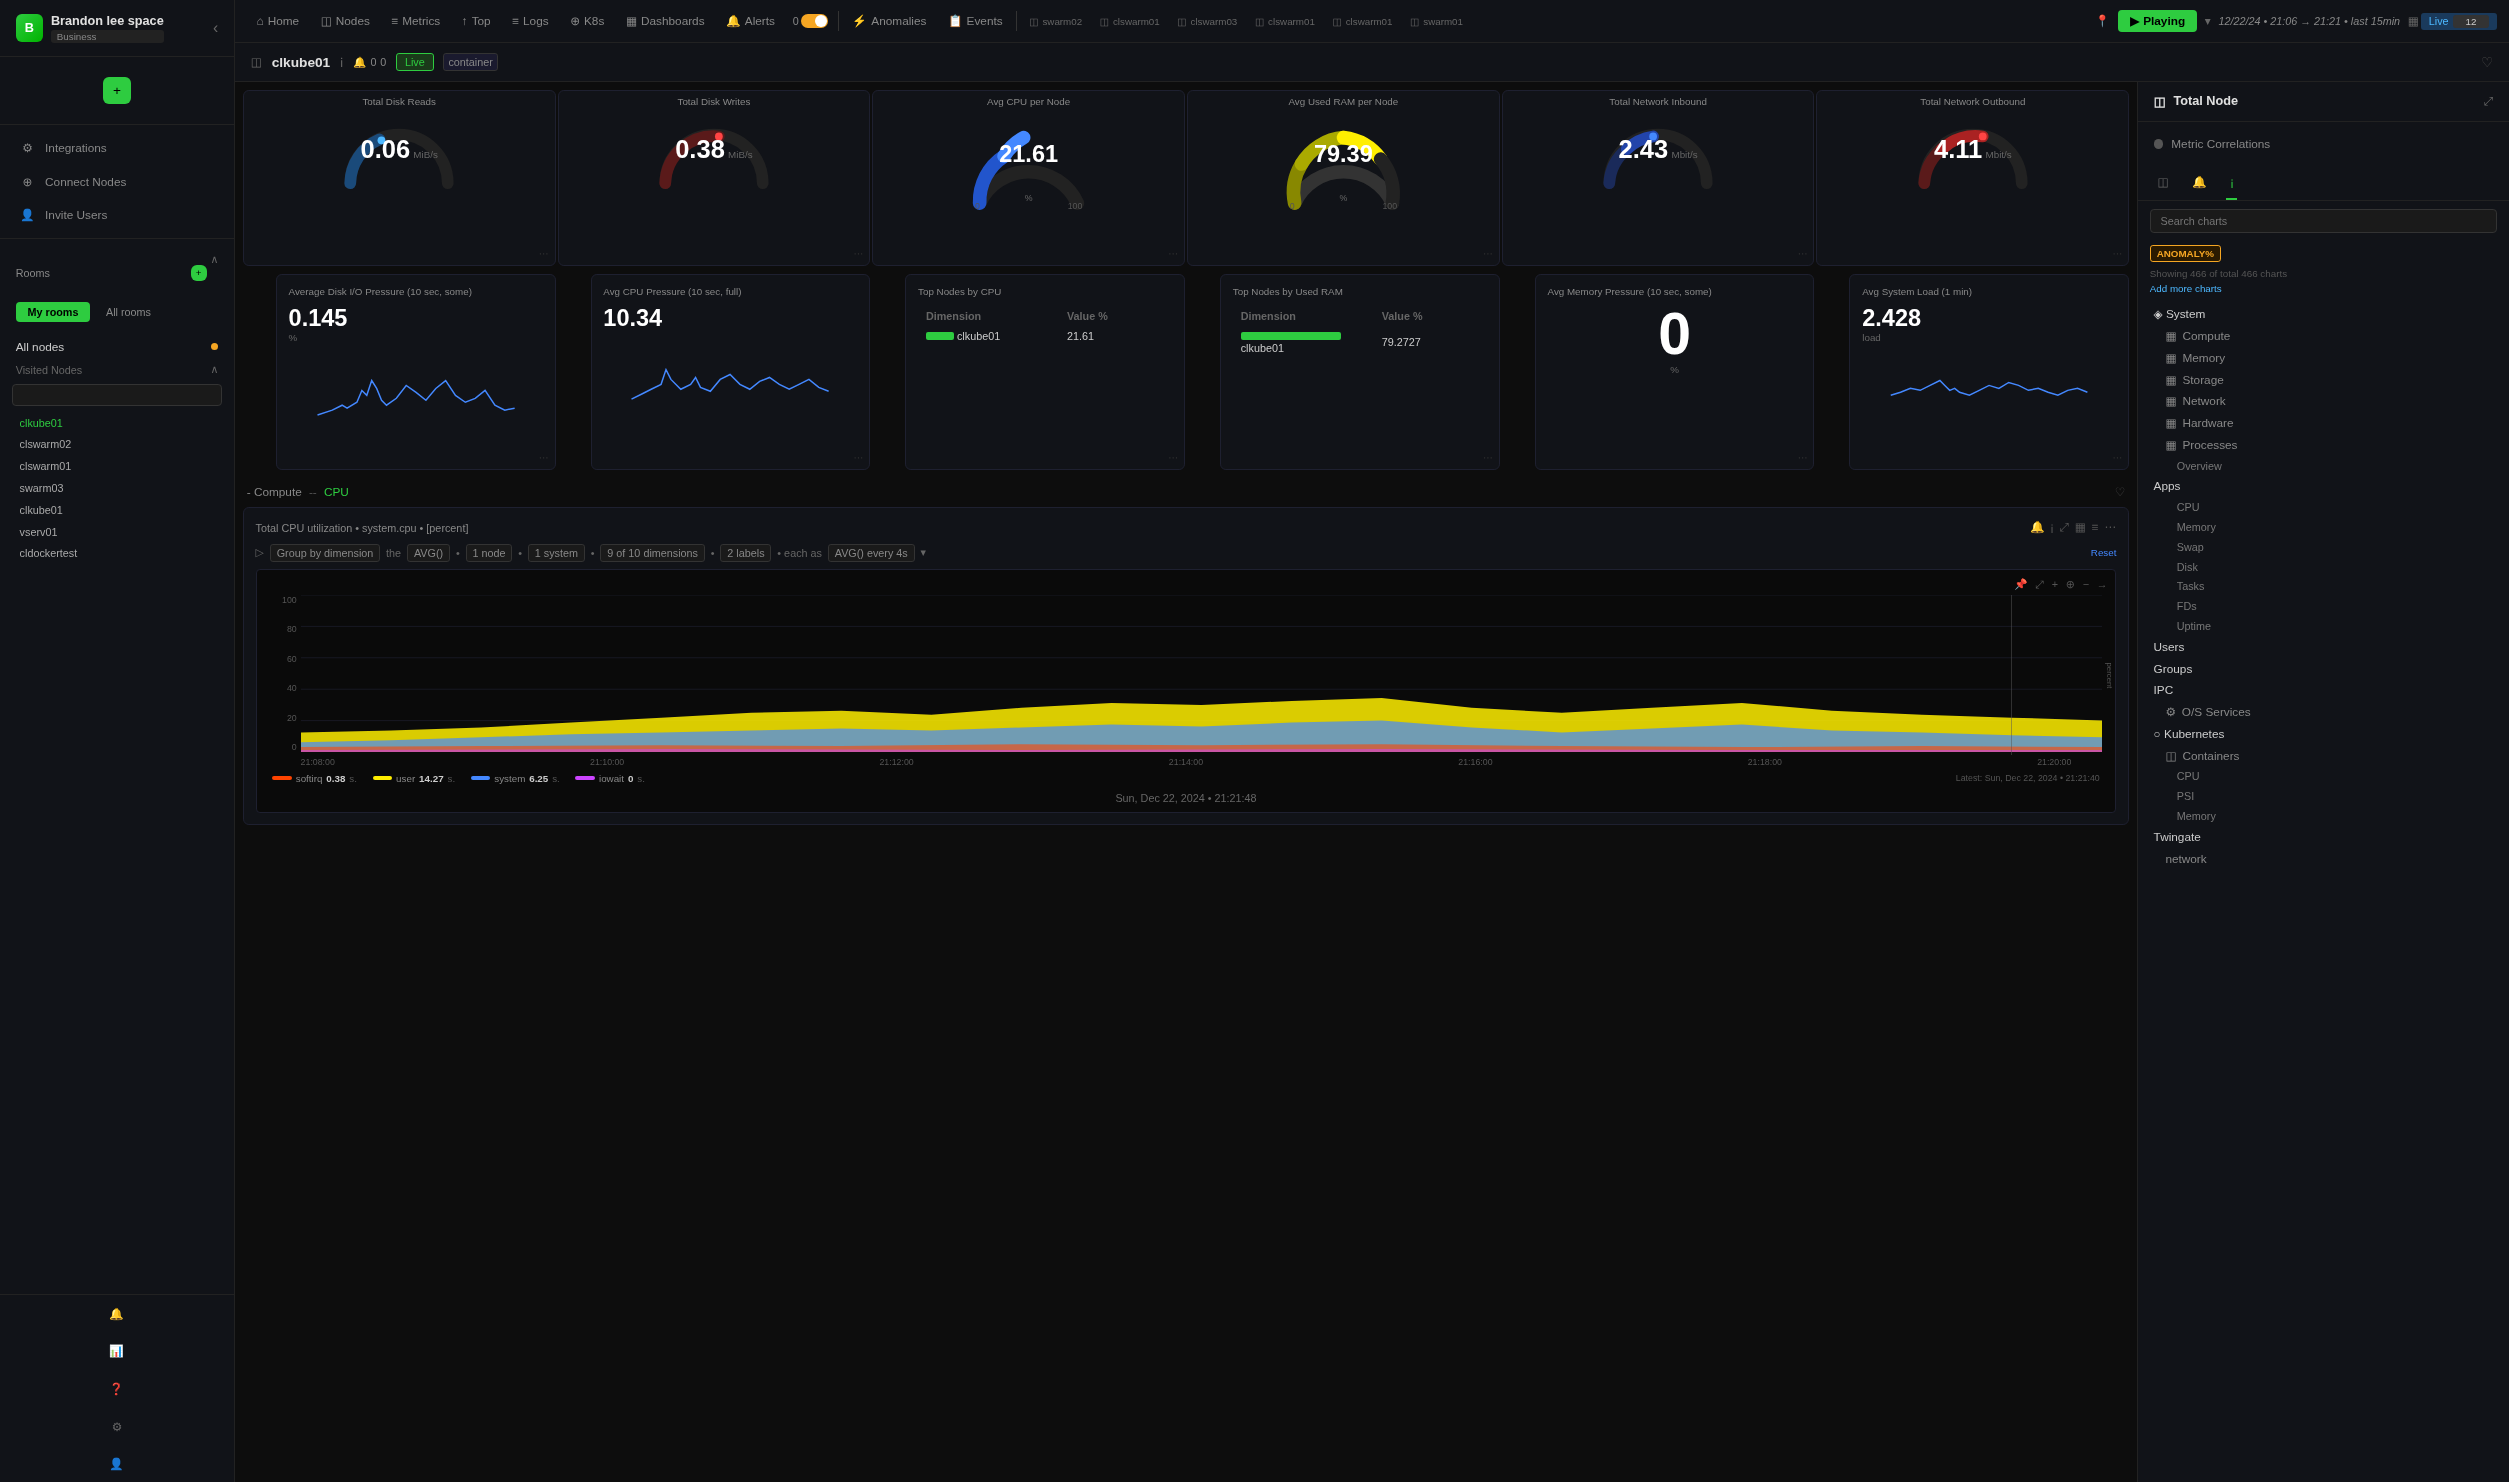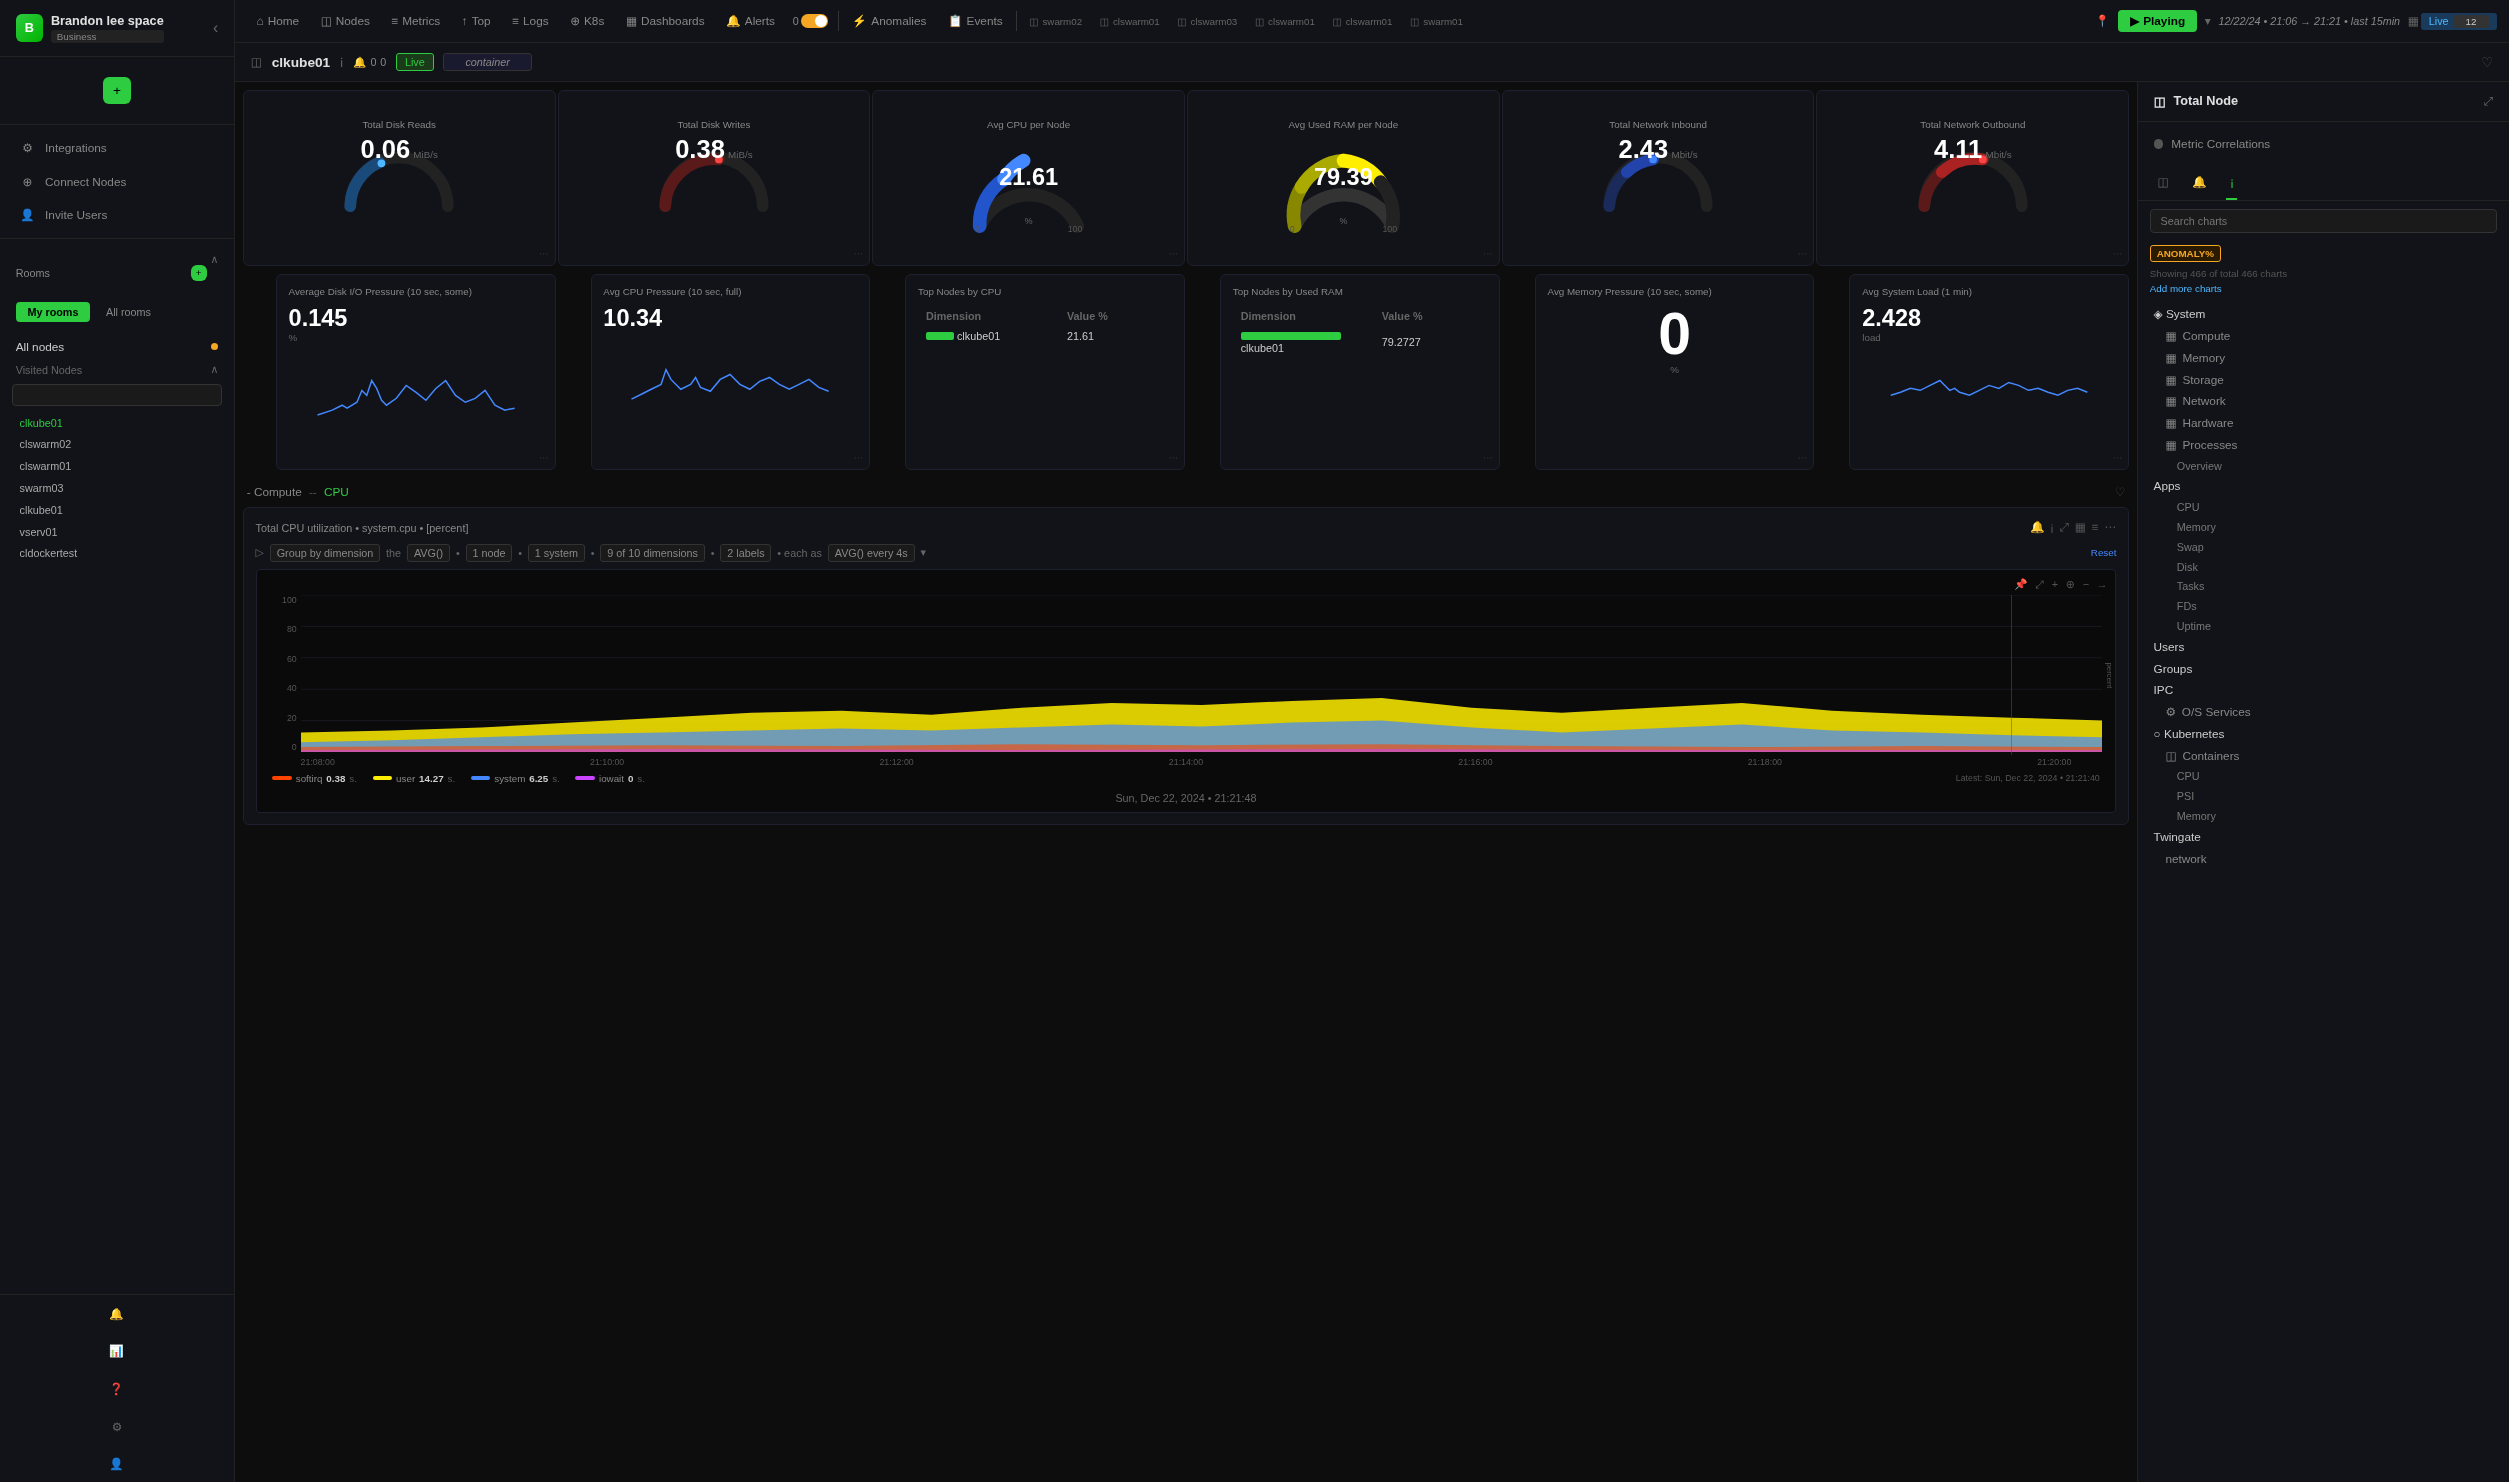--- a/index.html
+++ b/index.html
@@ -51,30 +51,30 @@
     .top-nav-right { display: flex; align-items: center; gap: 7.8px; }
     .playing-btn { background: #2ecc40; color: #000; padding: 3.9px 11.8px; border-radius: 3.9px; font-size: 11.8px; font-weight: 600; display: flex; align-items: center; gap: 3.9px; cursor: pointer; }
     .time-display { font-size: 10.8px; color: #888; font-style: italic; }
     .live-badge { background: #1a3a5c; color: #4db8ff; padding: 2px 7.8px; border-radius: 2.9px; font-size: 10.8px; display: flex; align-items: center; gap: 3.9px; }
     .live-count { background: #333; color: #ccc; padding: 1px 13px; border-radius: 2.9px; font-size: 9.8px; }
 
     
     .node-bar { background: #111318; border-bottom: 1px solid #222; padding: 5.9px 15.7px; display: flex; align-items: center; gap: 9.8px; min-height: 39px; }
     .node-name { font-size: 13.7px; font-weight: 600; color: #e0e0e0; }
     .badge-live { background: #1a3a1a; color: #2ecc40; border: 1px solid #2ecc40; font-size: 10.8px; padding: 2px 7.8px; border-radius: 2.9px; }
-    .badge-container { background: #1a1a2e; color: #888; border: 1px solid #333; font-size: 10.8px; padding: 2px 21px; border-radius: 2.9px; font-style: italic; }
+    .badge-container { background: #1a1a2e; color: #888; border: 1px solid #333; font-size: 10.8px; padding: 2px 4px; border-radius: 2.9px; }
     .fav-icon { color: #444; cursor: pointer; font-size: 13.7px; }
 
     
     .content-area { flex: 1; display: flex; overflow: hidden; }
     .main-panel { flex: 1; overflow-y: auto; background: #0d0d0d; padding: 0; }
 
     
     .metrics-grid { display: grid; grid-template-columns: repeat(6, 1fr); gap: 2px; padding: 7.8px; }
-    .metric-card { background: #111318; border: 1px solid #1e2030; border-radius: 5.9px; padding: 28px; display: flex; flex-direction: column; align-items: center; min-height: 176px; position: relative; cursor: pointer; }
+    .metric-card { background: #111318; border: 1px solid #1e2030; border-radius: 5.9px; padding: 5px; display: flex; flex-direction: column; align-items: center; min-height: 176px; position: relative; cursor: pointer; }
     .metric-title { font-size: 9.8px; color: #888; text-align: center; margin-bottom: 7.8px; font-weight: 500; }
     .metric-value { font-size: 25.5px; font-weight: 700; color: #fff; }
     .metric-unit { font-size: 9.8px; color: #666; }
     .metric-expand { position: absolute; bottom: 5.9px; right: 5.9px; color: #333; font-size: 9.8px; }
     .gauge-value { position: absolute; top: 50%; left: 50%; transform: translate(-50%, -50%); text-align: center; }
 
     
     .charts-grid { display: grid; grid-template-columns: repeat(6, 1fr); gap: 2px; padding: 0 7.8px 7.8px; }
     .chart-card { background: #111318; border: 1px solid #1e2030; border-radius: 5.9px; padding: 11.8px; min-height: 196px; position: relative; cursor: pointer; margin-left: 33px; }
     .chart-title { font-size: 9.8px; color: #888; margin-bottom: 7.8px; }

